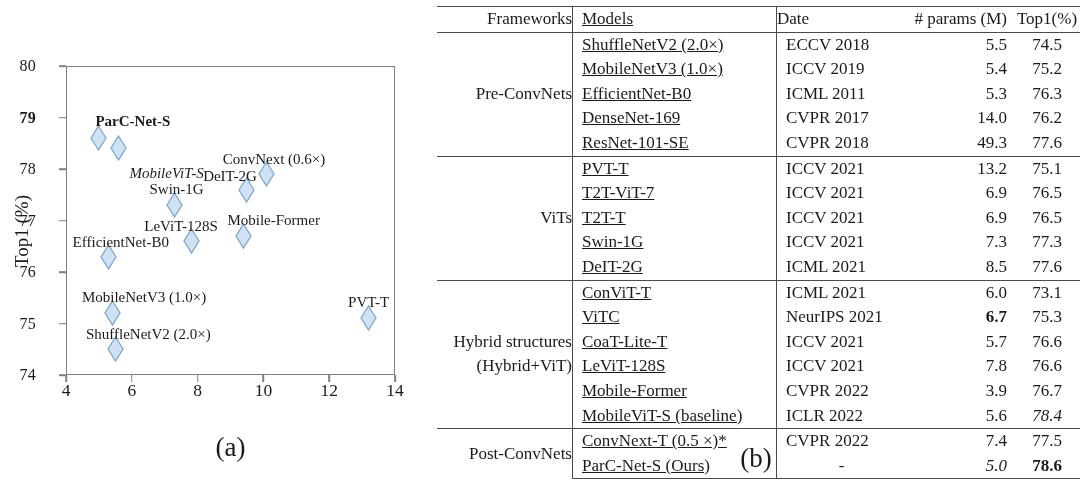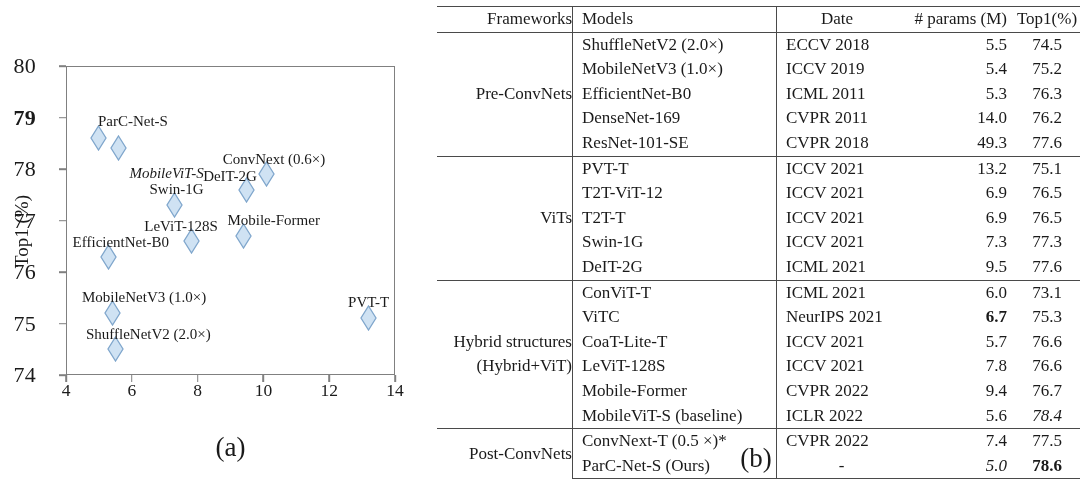--- a/index.html
+++ b/index.html
@@ -6,56 +6,56 @@
   body{width:1080px;height:482px;position:relative;
        font-family:"Liberation Serif","DejaVu Serif",serif;color:#1a1a1a;}
 
   
   #panel-a{position:absolute;left:0;top:0;width:437px;height:482px;}
 
   #plot-frame{position:absolute;left:66px;top:66px;width:329px;height:309px;
               border:1.6px solid #808080;box-sizing:border-box;background:#fff;}
 
   .ytick{position:absolute;right:401px;transform:translateY(-50%);
-         font-size:22px;letter-spacing:.3px;white-space:nowrap;}
+         font-size:16px;letter-spacing:.3px;white-space:nowrap;}
   .ytick-mark{position:absolute;left:59px;width:7px;height:1.6px;background:#808080;
               transform:translateY(-50%);}
   .xtick{position:absolute;top:380px;transform:translateX(-50%);
          font-size:17.5px;white-space:nowrap;}
   .xtick-mark{position:absolute;top:375px;width:1.6px;height:7px;background:#808080;
               transform:translateX(-50%);}
 
   #ylabel{position:absolute;left:-48px;top:220px;width:140px;text-align:center;
           transform:rotate(-90deg);transform-origin:center center;
           font-size:19px;white-space:nowrap;}
   #xlabel{position:absolute;left:66px;top:392px;width:329px;text-align:center;
           font-size:19px;white-space:nowrap;}
   #caption-a{position:absolute;left:66px;top:432px;width:329px;text-align:center;
              font-size:27px;}
 
   .marker{position:absolute;width:17px;height:26px;margin-left:-8.5px;margin-top:-13px;}
   .marker svg{display:block;}
 
   .pt-label{position:absolute;font-size:15px;white-space:nowrap;
             transform:translateX(-50%);line-height:1;}
-  .pt-label.bold{font-weight:normal;}
+  .pt-label.bold{font-weight:bold;}
   .pt-label.italic{font-style:italic;}
 
   
   #panel-b{position:absolute;left:437px;top:0;width:643px;height:482px;}
 
   table#results{border-collapse:collapse;width:638px;margin-top:6px;
                 font-size:17px;table-layout:fixed;}
   table#results td,table#results th{padding:0;font-weight:normal;
                                     height:24.6px;line-height:24.6px;
                                     vertical-align:middle;overflow:visible;}
   th{font-size:17px;}
 
   .col-fw{width:135px;text-align:right;}
-  .col-md{width:194px;text-align:left;padding-left:9px !important;}
+  .col-md{width:194px;text-align:left;padding-left:9px !important;text-decoration:underline;}
   .col-dt{width:120px;text-align:left;padding-left:9px !important;}
   .col-pm{width:110px;text-align:right;}
   .col-t1{width:80px;text-align:center;}
 
   .vline-md{border-left:1.1px solid #4a4a4a;}
   .vline-dt{border-left:1.1px solid #4a4a4a;}
 
   .rule-top   td,.rule-top th{border-top:1.7px solid #4a4a4a;}
   .rule-thin  td,.rule-thin th{border-top:1.1px solid #4a4a4a;}
   .rule-group td{border-top:1.7px solid #4a4a4a;}
@@ -171,21 +171,21 @@
   <div id="ylabel">Top1 (%)</div>
   <div id="caption-a">(a)</div>
 </div>
 
 <div id="panel-b">
   <table id="results">
     <thead>
       <tr class="rule-top">
         <th class="col-fw">Frameworks</th>
         <th class="col-md vline-md">Models</th>
-        <th class="col-dt vline-dt" style="text-align:center;padding-left:0 !important;">Date</th>
+        <th class="col-dt vline-dt" style="padding-left:0 !important;">Date</th>
         <th class="col-pm"># params (M)</th>
         <th class="col-t1">Top1(%)</th>
       </tr>
     </thead>
     <tbody id="table-body">
         <tr class="rule-thin">
           <td class="col-fw" rowspan="5">Pre-ConvNets</td>
           <td class="col-md vline-md">ShuffleNetV2 (2.0×)</td>
           <td class="col-dt vline-dt">ECCV 2018</td>
           <td class="col-pm">5.5</td>
@@ -198,59 +198,59 @@
           <td class="col-t1">75.2</td>
         </tr>
         <tr>
           <td class="col-md vline-md">EfficientNet-B0</td>
           <td class="col-dt vline-dt">ICML 2011</td>
           <td class="col-pm">5.3</td>
           <td class="col-t1">76.3</td>
         </tr>
         <tr>
           <td class="col-md vline-md">DenseNet-169</td>
-          <td class="col-dt vline-dt">CVPR 2011</td>
+          <td class="col-dt vline-dt">CVPR 2017</td>
           <td class="col-pm">14.0</td>
           <td class="col-t1">76.2</td>
         </tr>
         <tr>
           <td class="col-md vline-md">ResNet-101-SE</td>
           <td class="col-dt vline-dt">CVPR 2018</td>
           <td class="col-pm">49.3</td>
           <td class="col-t1">77.6</td>
         </tr>
         <tr class="rule-group">
           <td class="col-fw" rowspan="5">ViTs</td>
           <td class="col-md vline-md">PVT-T</td>
           <td class="col-dt vline-dt">ICCV 2021</td>
           <td class="col-pm">13.2</td>
           <td class="col-t1">75.1</td>
         </tr>
         <tr>
-          <td class="col-md vline-md">T2T-ViT-12</td>
+          <td class="col-md vline-md">T2T-ViT-7</td>
           <td class="col-dt vline-dt">ICCV 2021</td>
           <td class="col-pm">6.9</td>
           <td class="col-t1">76.5</td>
         </tr>
         <tr>
           <td class="col-md vline-md">T2T-T</td>
           <td class="col-dt vline-dt">ICCV 2021</td>
           <td class="col-pm">6.9</td>
           <td class="col-t1">76.5</td>
         </tr>
         <tr>
           <td class="col-md vline-md">Swin-1G</td>
           <td class="col-dt vline-dt">ICCV 2021</td>
           <td class="col-pm">7.3</td>
           <td class="col-t1">77.3</td>
         </tr>
         <tr>
           <td class="col-md vline-md">DeIT-2G</td>
           <td class="col-dt vline-dt">ICML 2021</td>
-          <td class="col-pm">9.5</td>
+          <td class="col-pm">8.5</td>
           <td class="col-t1">77.6</td>
         </tr>
         <tr class="rule-group">
           <td class="col-fw" rowspan="6">
             <div>Hybrid structures</div>
             <div>(Hybrid+ViT)</div>
           </td>
           <td class="col-md vline-md">ConViT-T</td>
           <td class="col-dt vline-dt">ICML 2021</td>
           <td class="col-pm">6.0</td>
@@ -270,21 +270,21 @@
         </tr>
         <tr>
           <td class="col-md vline-md">LeViT-128S</td>
           <td class="col-dt vline-dt">ICCV 2021</td>
           <td class="col-pm">7.8</td>
           <td class="col-t1">76.6</td>
         </tr>
         <tr>
           <td class="col-md vline-md">Mobile-Former</td>
           <td class="col-dt vline-dt">CVPR 2022</td>
-          <td class="col-pm">9.4</td>
+          <td class="col-pm">3.9</td>
           <td class="col-t1">76.7</td>
         </tr>
         <tr>
           <td class="col-md vline-md">MobileViT-S (baseline)</td>
           <td class="col-dt vline-dt">ICLR 2022</td>
           <td class="col-pm">5.6</td>
           <td class="col-t1"><span class="i">78.4</span></td>
         </tr>
         <tr class="rule-group">
           <td class="col-fw" rowspan="2">Post-ConvNets</td>

